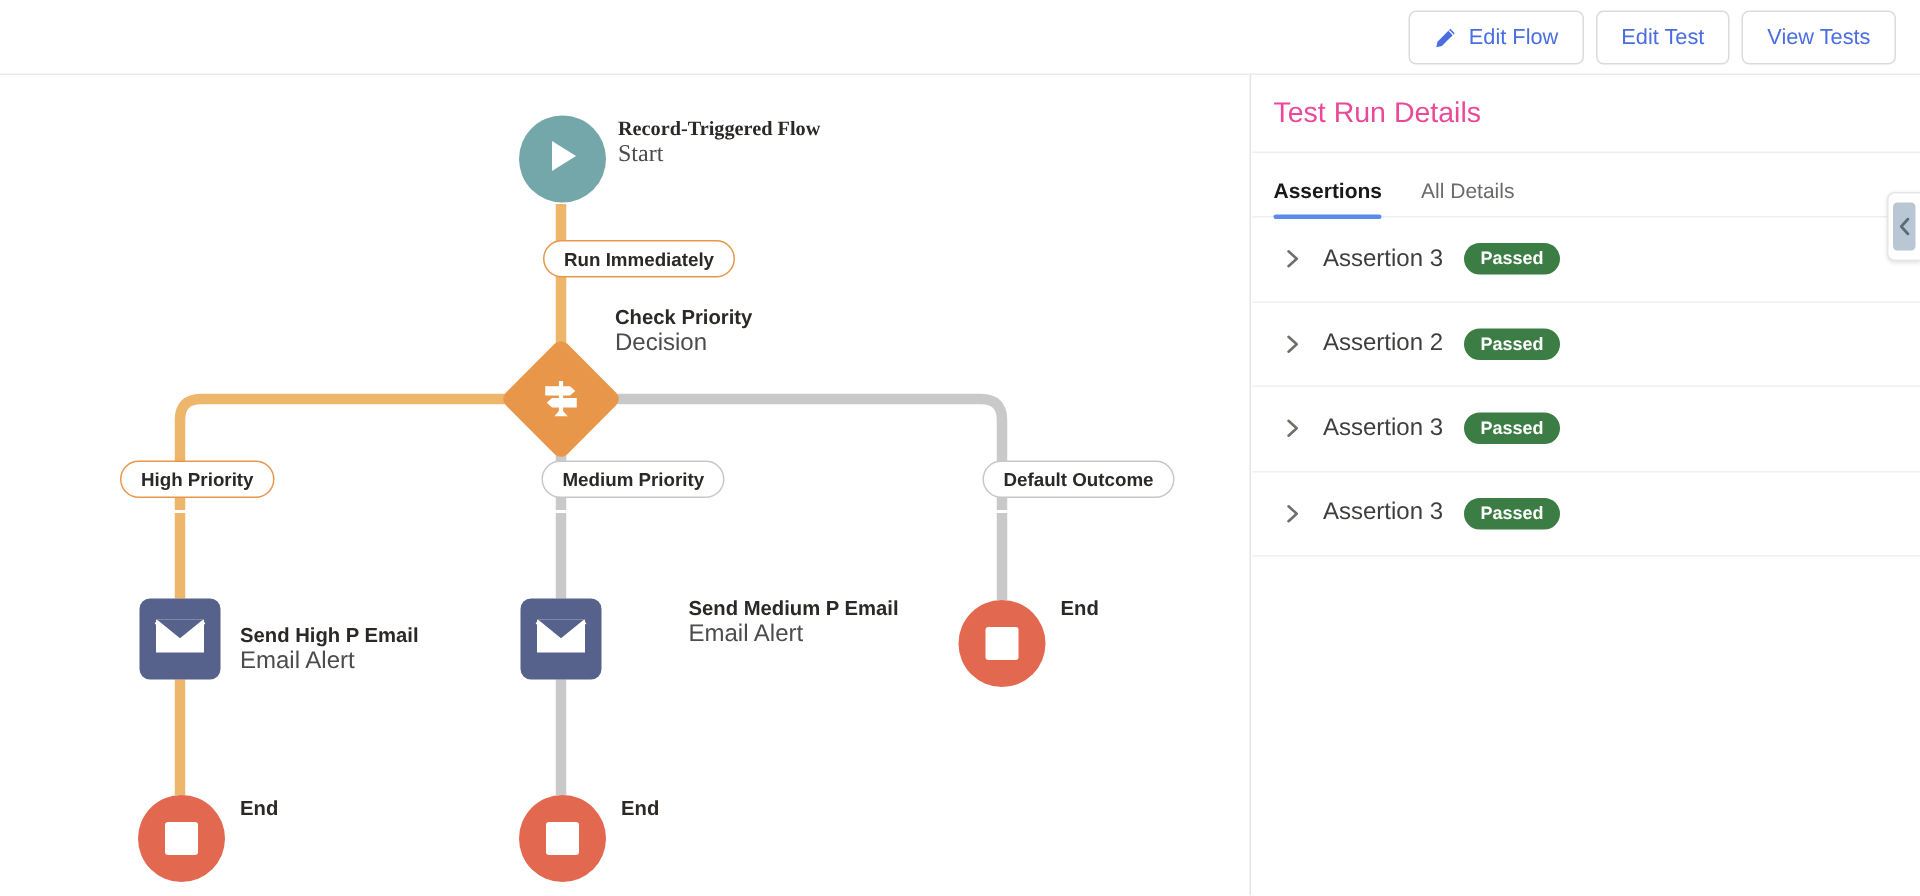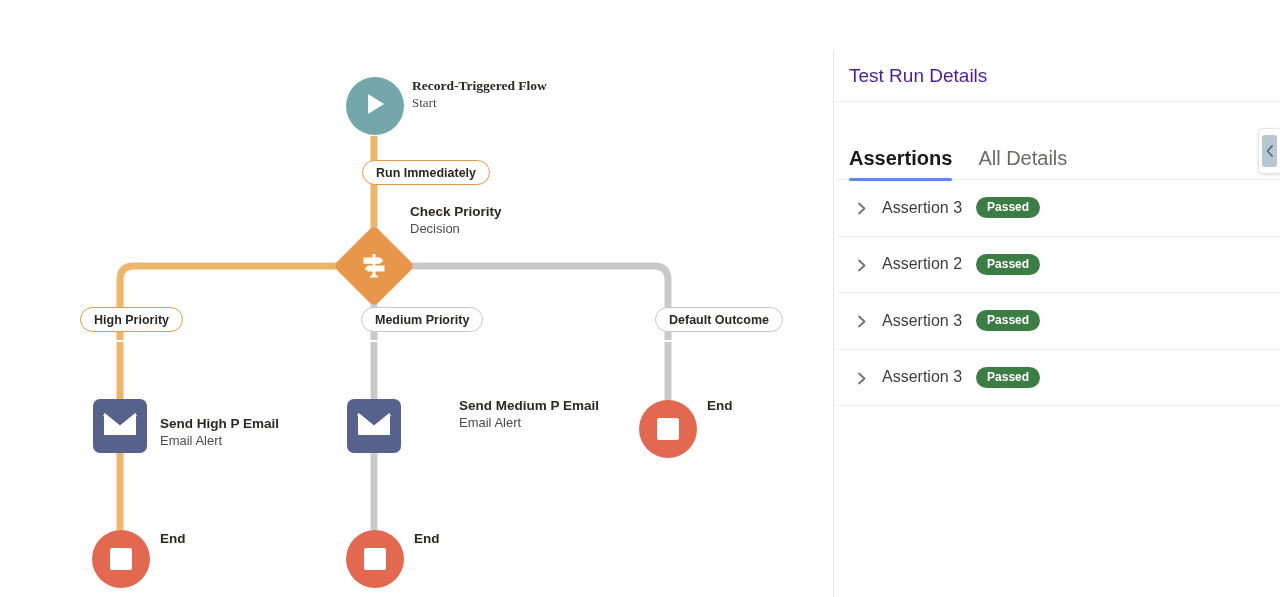--- a/index.html
+++ b/index.html
@@ -59,47 +59,47 @@
   .diamond-inner { transform: rotate(-45deg); display: flex; align-items: center; justify-content: center; }
   .email-box {
     width: 54px; height: 54px; background: #56618c; border-radius: 7px;
     display: flex; align-items: center; justify-content: center;
   }
 
   .node-label { position: absolute; white-space: nowrap; }
   .node-title {
     font-size: 13.5px; font-weight: bold; color: #2b2826; line-height: 17px;
   }
-  .node-sub { font-size: 13px; color: #4d4c4c; line-height: 18px; }
+  .node-sub { font-size: 16px; color: #4d4c4c; line-height: 18px; }
 
   .pill {
     position: absolute; height: 25px; padding: 0 13px;
     border-radius: 13px; background: #fff;
     border: 1px solid #c9c7c5;
     display: flex; align-items: center; justify-content: center;
     font-size: 12.5px; font-weight: bold; color: #2b2826; white-space: nowrap;
     cursor: pointer;
   }
   .pill.active { border-color: #e8974a; }
 
   
   .panel {
     position: absolute; left: 835px; top: 50px;
     width: 445px; height: 547px; background: #fff;
   }
   .panel-head {
     height: 52px; display: flex; align-items: center;
     padding: 0 0 0 14px; border-bottom: 1px solid #eceff1;
   }
-  .panel-title { font-size: 19px; color: #4c1d95; font-weight: normal; }
+  .panel-title { font-size: 19px; color: #ec4899; font-weight: normal; }
   .tabs { display: flex; gap: 26px; padding: 0 0 0 14px; margin-top: 16px;
           border-bottom: 1px solid #eceff1; }
   .tab {
-    font-size: 20px; color: #6b6a68; padding-bottom: 10px;
-    cursor: pointer; position: relative; top: 1px; margin-top: 28px;
+    font-size: 14px; color: #6b6a68; padding-bottom: 10px;
+    cursor: pointer; position: relative; top: 1px;
   }
   .tab.active { color: #191919; font-weight: bold; }
   .tab.active::after {
     content: ""; position: absolute; left: 0; right: 0; bottom: -1px;
     height: 3px; background: #5b8ae8; border-radius: 2px;
   }
   .assertion-row {
     display: flex; align-items: center; gap: 14px;
     height: 56.5px; padding: 0 0 0 20px;
     border-bottom: 1px solid #eef0f1;
@@ -121,20 +121,43 @@
   .handle-inner {
     width: 15px; height: 32px; background: #b9c6d4; border-radius: 3px;
     display: flex; align-items: center; justify-content: center;
   }
 </style>
 </head>
 <body>
 
 <div id="root">
 
+  <div class="toolbar">
+    <div class="tb-actions">
+
+      <div class="btn">
+        <span class="pencil">
+          <svg width="15" height="15" viewBox="0 0 16 16">
+            <path d="M11.6 1.3 L14.7 4.4 L5.6 13.5 L1.6 14.4 L2.5 10.4 Z" fill="#4a6ee0"></path>
+            <path d="M10.5 2.4 L13.6 5.5" stroke="#fff" stroke-width="0.9"></path>
+          </svg>
+        </span>
+        <span>Edit Flow</span>
+      </div>
+
+      <div class="btn">
+        <span>Edit Test</span>
+      </div>
+
+      <div class="btn">
+        <span>View Tests</span>
+      </div>
+
+    </div>
+  </div>
 
   <div class="canvas">
 
     <svg class="canvas-svg" width="834" height="547">
       <g fill="none" stroke-width="7" stroke-linecap="butt">
 
         <path d="M374 86 L374 216" stroke="#eeb66a"></path>
 
         <path d="M374 216 L134 216 Q120 216 120 230 L120 290" stroke="#eeb66a"></path>
 

